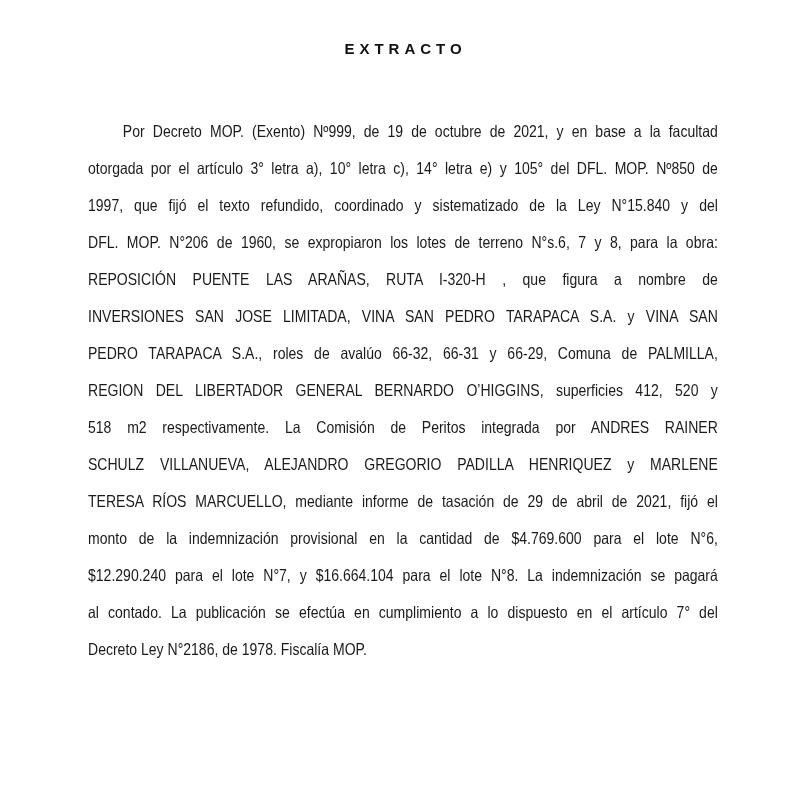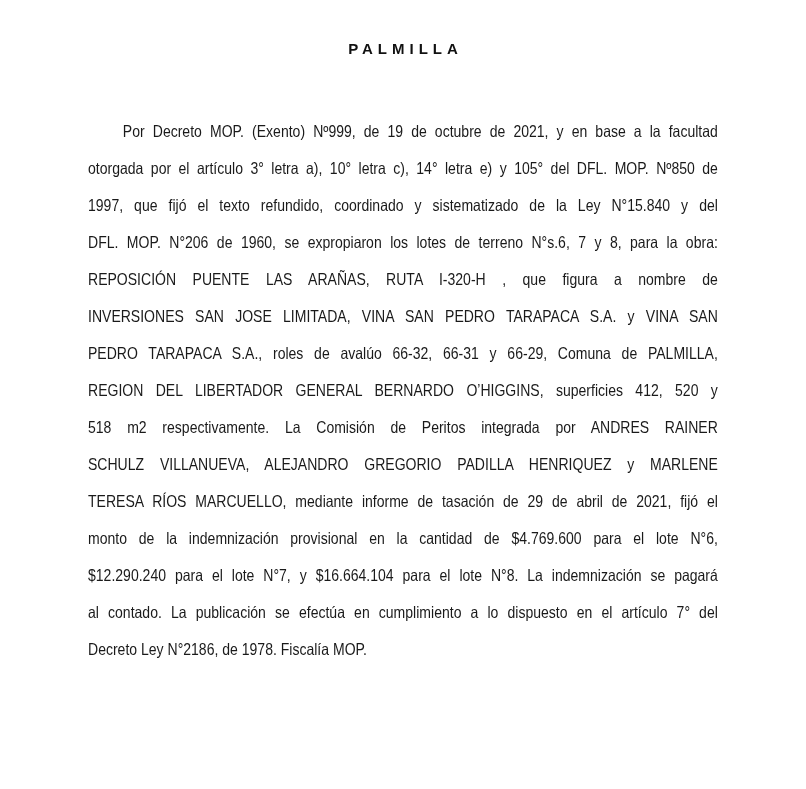--- a/index.html
+++ b/index.html
@@ -50,21 +50,21 @@
     text-indent: 41px;
   }
   .doc-line.last {
     text-align-last: left;
   }
 </style>
 </head>
 <body>
 
 <div class="page">
-  <h1 class="doc-title">PALMILLA</h1>
+  <h1 class="doc-title">EXTRACTO</h1>
   <div class="doc-body">
       <div class="doc-line first">Por Decreto MOP. (Exento) Nº999, de 19 de octubre de 2021, y en base a la facultad</div>
       <div class="doc-line">otorgada por el artículo 3° letra a), 10° letra c), 14° letra e) y 105° del DFL. MOP. Nº850 de</div>
       <div class="doc-line">1997, que fijó el texto refundido, coordinado y sistematizado de la Ley N°15.840 y del</div>
       <div class="doc-line">DFL. MOP. N°206 de 1960, se expropiaron los lotes de terreno N°s.6, 7 y 8, para la obra:</div>
       <div class="doc-line">REPOSICIÓN PUENTE LAS ARAÑAS, RUTA I-320-H , que figura a nombre de</div>
       <div class="doc-line">INVERSIONES SAN JOSE LIMITADA, VINA SAN PEDRO TARAPACA S.A. y VINA SAN</div>
       <div class="doc-line">PEDRO TARAPACA S.A., roles de avalúo 66-32, 66-31 y 66-29, Comuna de PALMILLA,</div>
       <div class="doc-line">REGION DEL LIBERTADOR GENERAL BERNARDO O’HIGGINS, superficies 412, 520 y</div>
       <div class="doc-line">518 m2 respectivamente. La Comisión de Peritos integrada por ANDRES RAINER</div>

